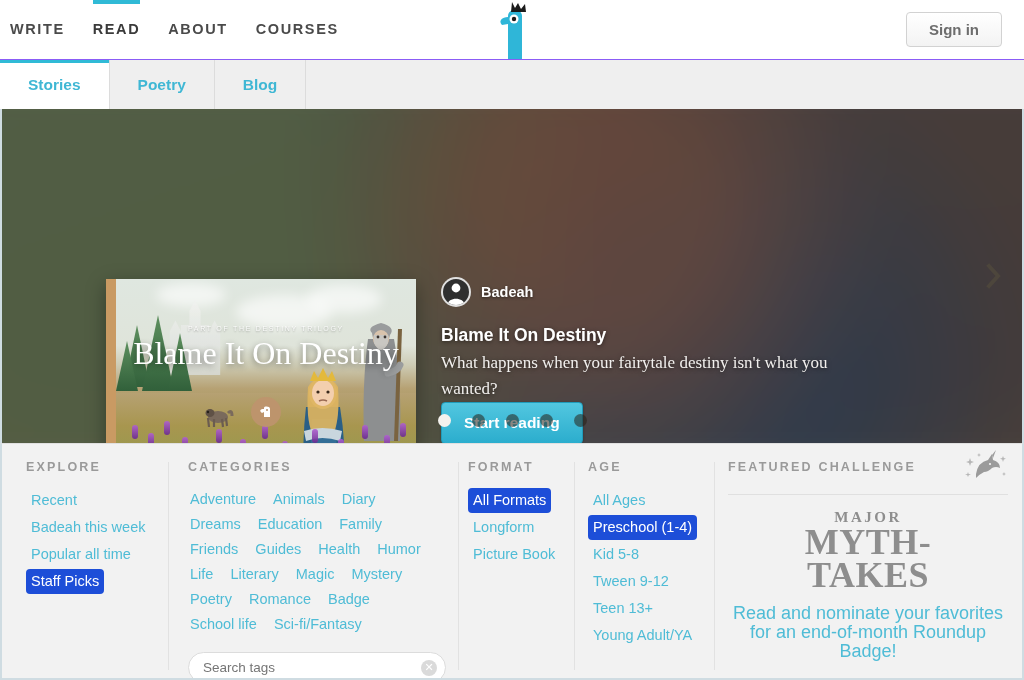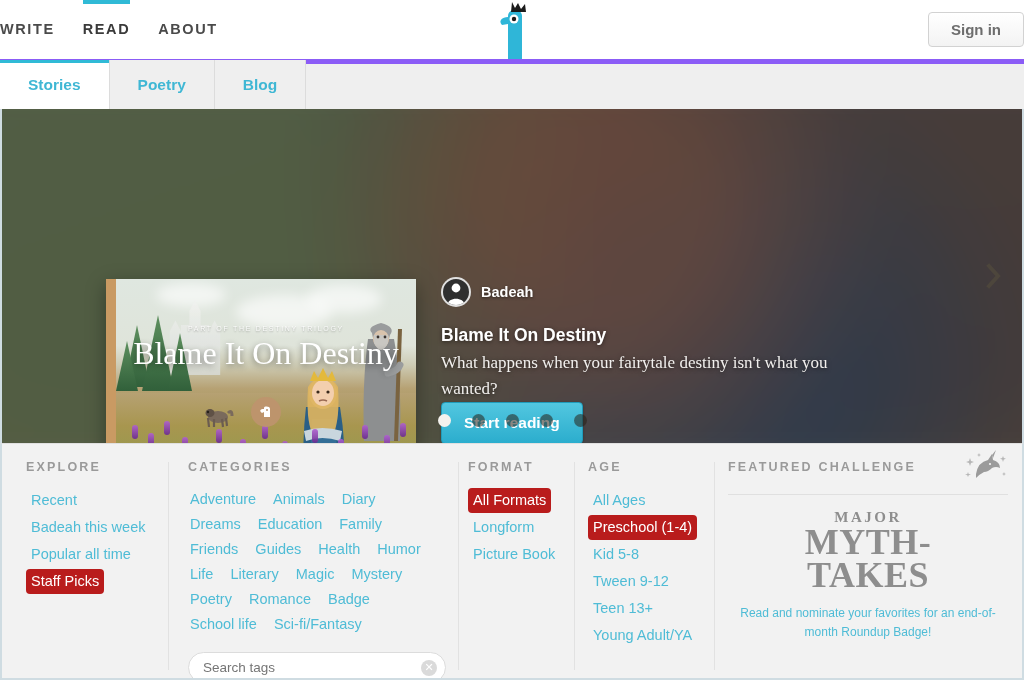--- a/index.html
+++ b/index.html
@@ -17,56 +17,56 @@
     display: flex; align-items: center; padding-left: 0;
   }
   .nav-links { display: flex; align-items: center; height: 59px; }
   .nav-link {
     position: relative;
     font-size: 14.5px; font-weight: bold; letter-spacing: 1.6px;
     color: #4a4a4a; text-decoration: none;
     padding: 0 14px; height: 59px; line-height: 59px;
     cursor: pointer; white-space: nowrap;
   }
-  .nav-link:first-child { padding-left: 0; }
+  .nav-link:first-child { padding-left: 10px; }
   .nav-link.active::after {
     content: ""; position: absolute; left: 14px; right: 14px; top: 0;
     height: 4px; background: #30bad6;
   }
   .nav-link.active { color: #3a3a3a; }
 
   
   .logo {
     position: absolute; left: 488px; top: 0; width: 52px; height: 62px;
     cursor: pointer;
   }
 
   .auth {
-    position: absolute; right: 0; top: 12px;
+    position: absolute; right: 22px; top: 12px;
     display: flex; align-items: center; gap: 10px;
   }
   .btn-signin {
     font-size: 15px; font-weight: bold; color: #6d6d6d;
     background: linear-gradient(#ffffff,#f3f3f3);
     border: 1px solid #d2d2d2; border-radius: 4px;
     padding: 8px 22px; cursor: pointer;
     font-family: "Liberation Sans", sans-serif;
   }
   .btn-signup {
     font-size: 15px; font-weight: bold; color: #ffffff;
     background: linear-gradient(#4cc3de,#25a8c9);
     border: 1px solid #1f97b6; border-radius: 4px;
     padding: 9px 18px; cursor: pointer;
     font-family: "Liberation Sans", sans-serif;
   }
 
   
   .tabbar {
     position: relative; height: 50px; background: #efefef;
-    border-top: 5px solid #8b5cf6;
+    border-top: 1px solid #8b5cf6;
     display: flex; align-items: flex-end;
   }
   .tab {
     position: relative;
     height: 49px; line-height: 49px;
     padding: 0 28px;
     font-size: 15.5px; font-weight: bold; color: #3fb7d4;
     background: #efefef;
     border-right: 1px solid #dcdcdc;
     cursor: pointer; white-space: nowrap;
@@ -213,21 +213,21 @@
   .fhead {
     font-size:12.5px; font-weight:bold; letter-spacing:2.2px;
     color:#9a9a9a; margin-bottom:14px; white-space:nowrap;
   }
   .flist { display:flex; flex-direction:column; align-items:flex-start; gap:2px; }
   .fitem {
     font-size:14.5px; color:#4fbcd6; cursor:pointer;
     padding:2px 5px; border-radius:4px; white-space:nowrap;
     line-height:21px;
   }
-  .fitem.sel { background:#b91c1c; color:#ffffff; }
+  .fitem.sel { background:#1d4ed8; color:#ffffff; }
 
   .tagwrap { display:flex; flex-wrap:wrap; column-gap:13px; row-gap:2px; max-width:258px; }
   .tagwrap .fitem { padding:1px 2px; }
 
   .search-tags {
     margin-top:16px; position:relative; width:258px;
   }
   .search-tags input {
     width:100%; height:31px; border-radius:16px;
     border:1px solid #dcdcdc; background:#fff;
@@ -250,35 +250,36 @@
   .ch-major {
     font-family:"Liberation Serif", serif; font-weight:bold;
     font-size:15px; letter-spacing:2.5px; color:#8e8e8e;
   }
   .ch-big {
     font-family:"Liberation Serif", serif; font-weight:bold;
     font-size:36px; line-height:33px; letter-spacing:0.5px; color:#8e8e8e;
   }
   .ch-sub {
     margin-top:12px; text-align:center;
-    font-size:12px; line-height:19px; color:#4fbcd6; cursor:pointer;
+    font-size:18px; line-height:19px; color:#4fbcd6; cursor:pointer;
   }
 
   .edge-bottom { position:absolute; left:0; right:0; bottom:0; height:2px; background:#cfdce2; }
 </style>
 </head>
 <body>
 
 <div class="page">
 
   <div class="topnav">
     <div class="nav-links">
       <a class="nav-link" href="#">WRITE</a>
       <a class="nav-link active" href="#">READ</a>
       <a class="nav-link" href="#">ABOUT</a>
+      <a class="nav-link" href="#">COURSES</a>
     </div>
 
     <div class="logo">
       <svg width="52" height="62" viewBox="0 0 52 62">
         <path d="M20 16 C20 8, 34 8, 34 16 L34 24 L34 62 L20 62 Z" fill="#2fb6d8"></path>
         <path d="M20 17 C14 17, 10 21, 14 25 L20 24 Z" fill="#2fb6d8"></path>
         <circle cx="26" cy="19" r="4.5" fill="#ffffff"></circle>
         <circle cx="26" cy="19" r="2.2" fill="#1b1b1b"></circle>
         <path d="M24 2 L27 8 L30 3 L33 9 L37 4 L38 12 L23 12 Z" fill="#1b1b1b"></path>
       </svg>

